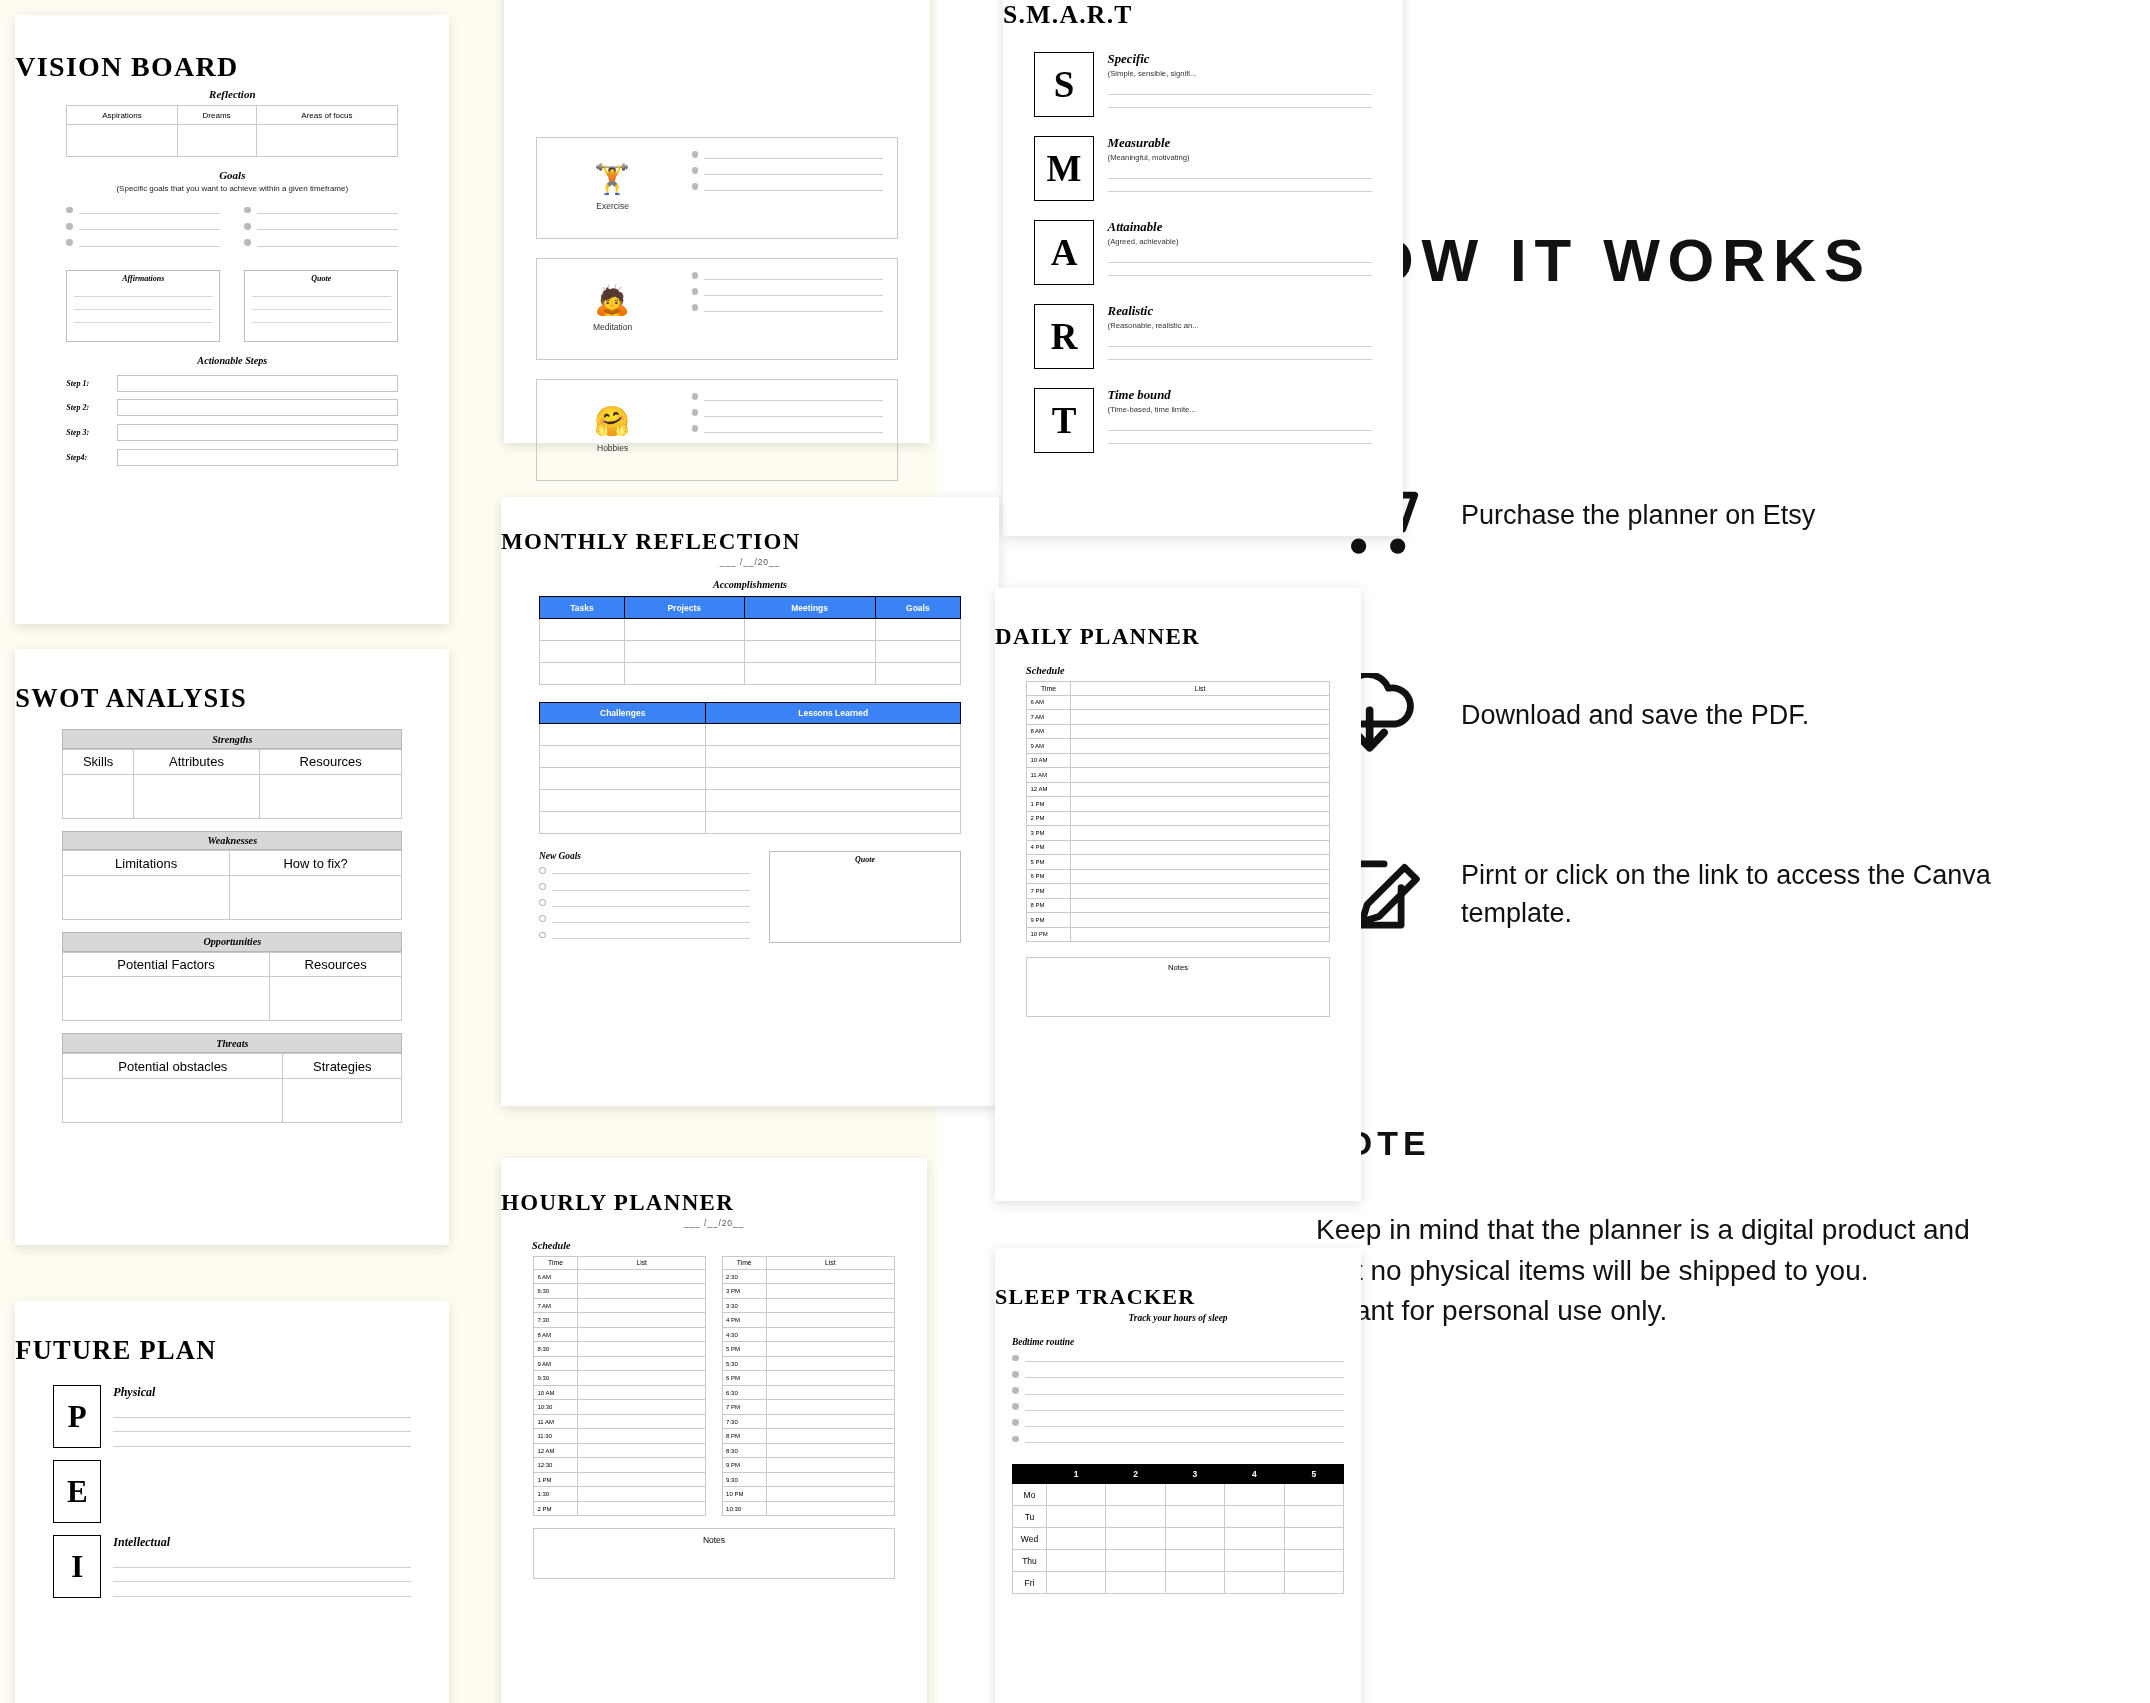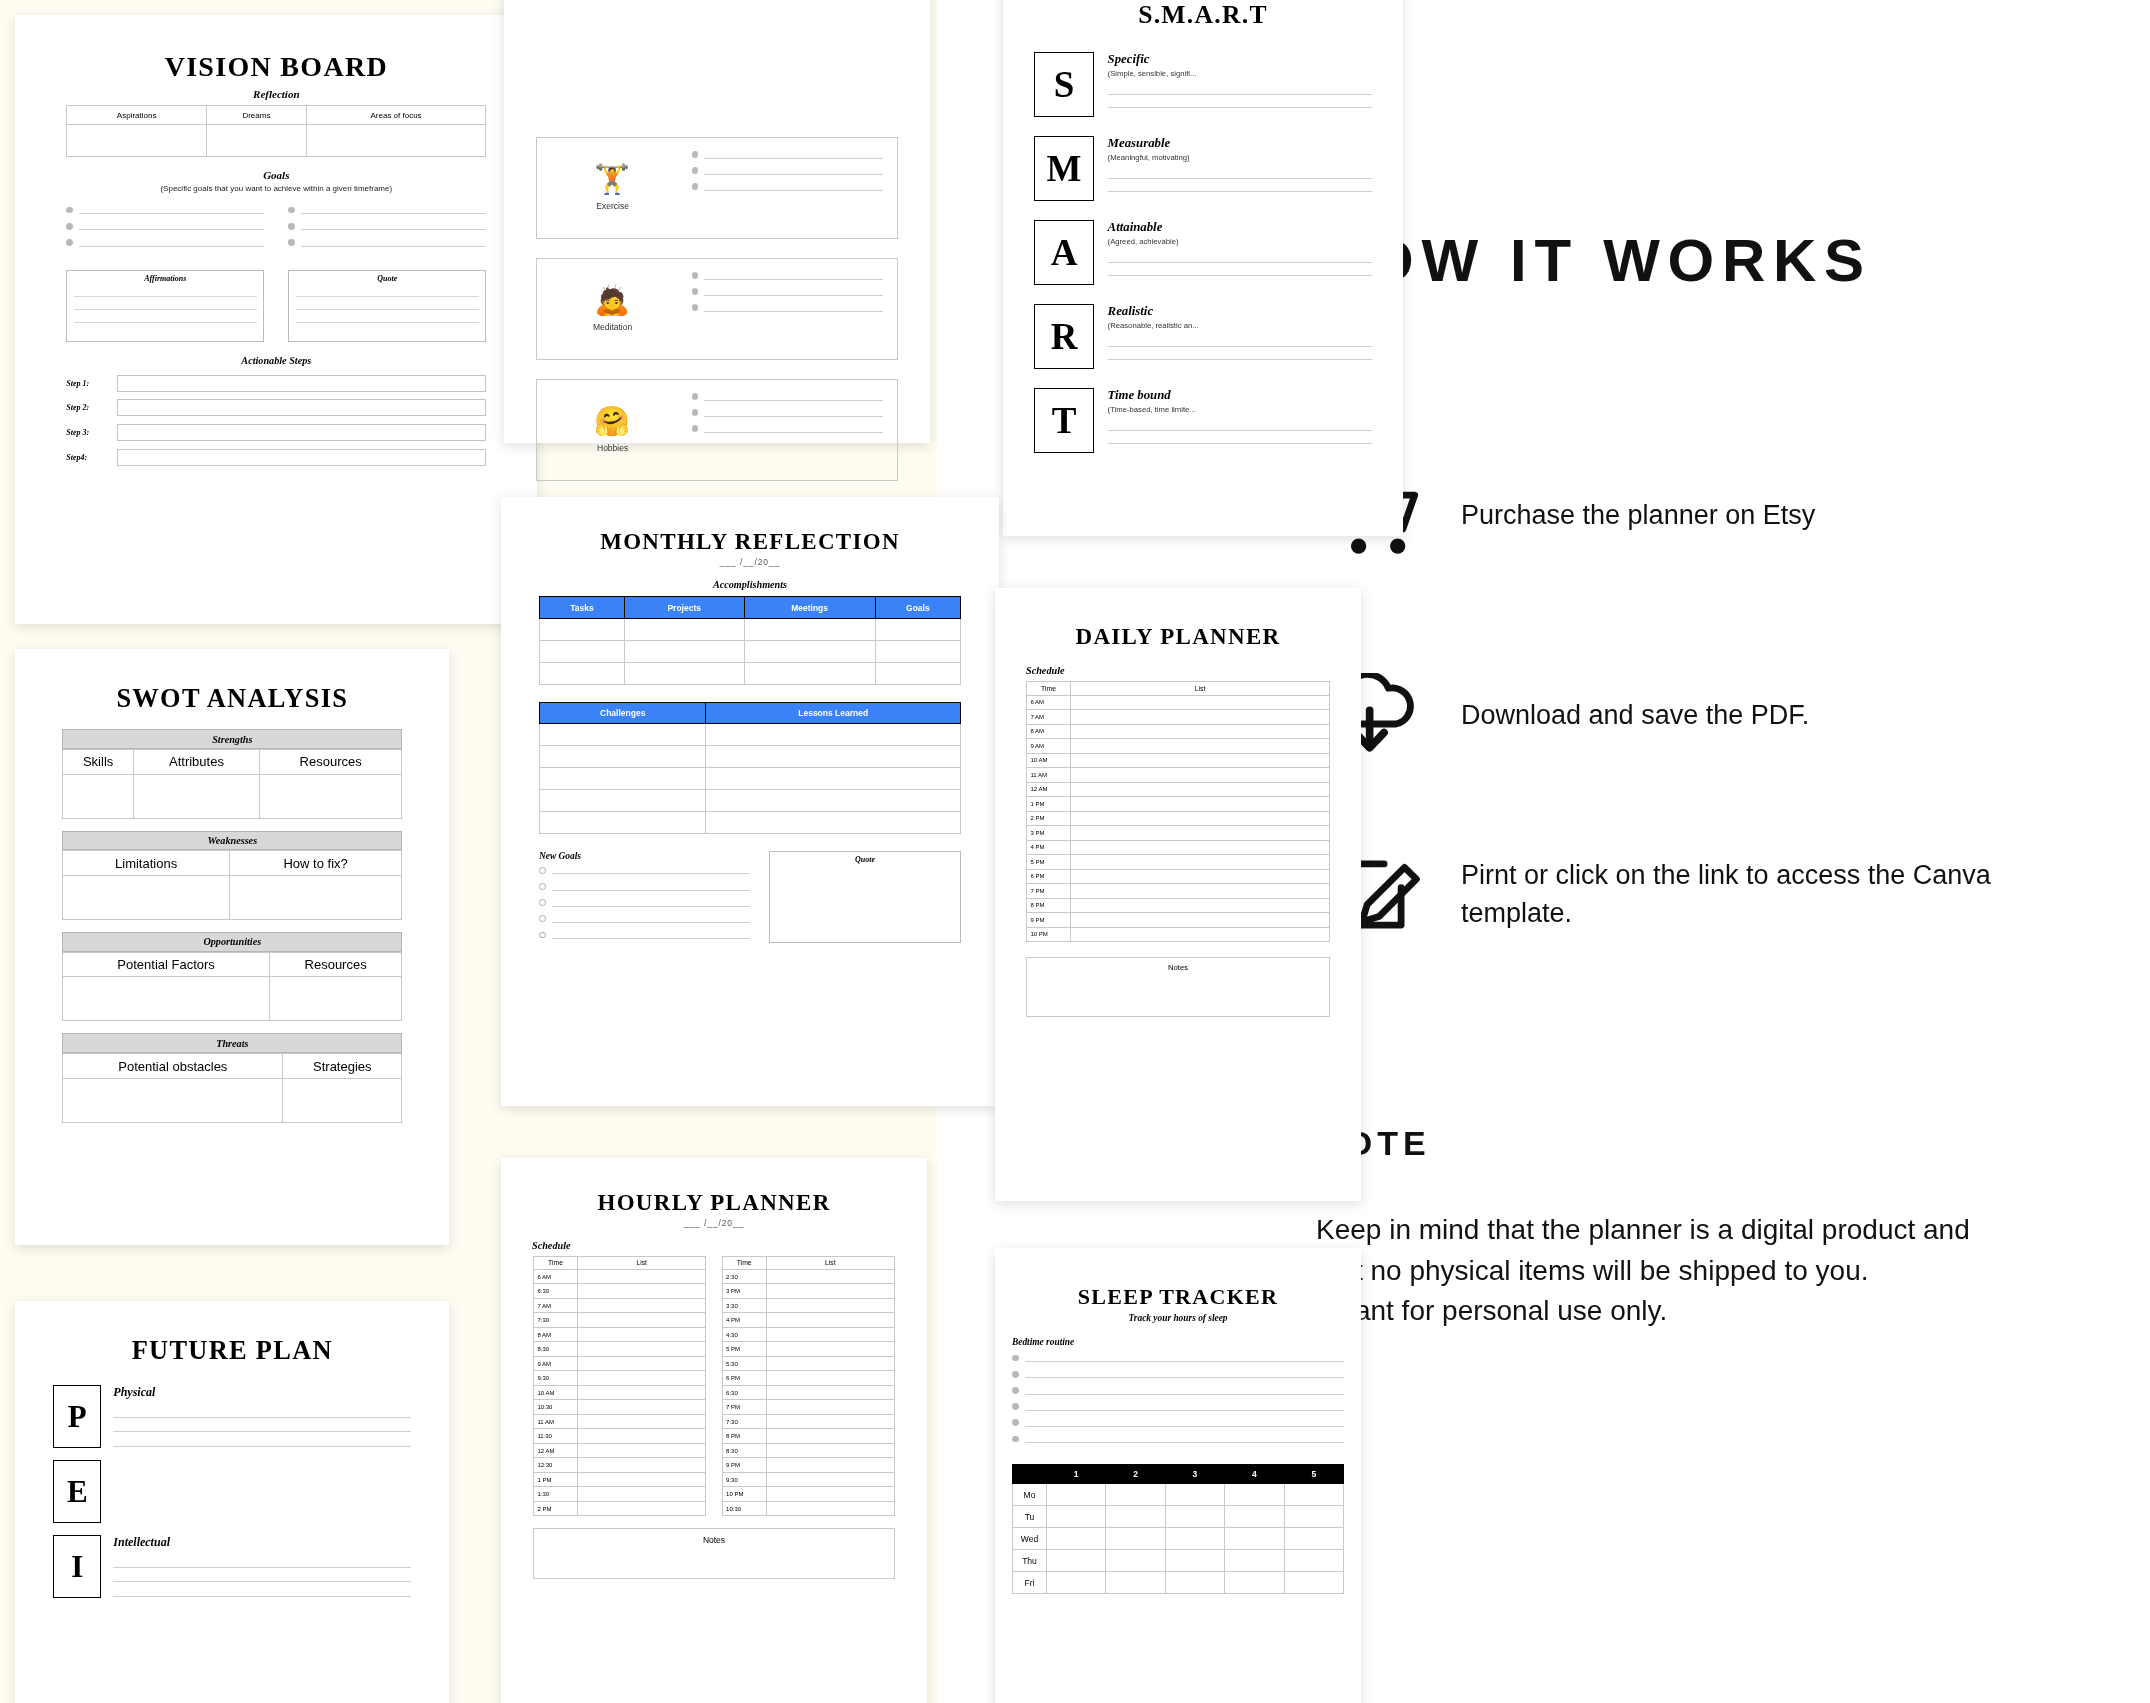--- a/index.html
+++ b/index.html
@@ -14,31 +14,30 @@
   .right-panel {
     position:absolute; left:937px; top:0; width:1214px; height:1704px;
     background:#ffffff;
   }
   .sheet {
     position:absolute;
     background:#ffffff;
     box-shadow: 0 2.6px 12px rgba(0,0,0,0.13);
   }
   .sheet-title {
-    text-align:center;
     font-family:"Liberation Serif", serif;
     font-weight:bold;
     letter-spacing:1.3px;
   }
   .sub-it { font-family:"Liberation Serif", serif; font-style:italic; font-weight:bold; text-align:center; }
   table { border-collapse:collapse; width:100%; }
   td, th { border:0.9px solid #c9c9c9; }
 
   
-  #vision { left:15.3px; top:15.3px; width:522px; height:609px; }
+  #vision { left:15.3px; top:15.3px; width:434px; height:609px; }
   #vision .sheet-title { font-size:28px; margin:36px 0 5.1px; }
   #vision .note { font-size:8px; text-align:center; color:#222; line-height:1.25; }
   #vision table.vb td { height:32px; }
   #vision table.vb th { font-size:8px; font-weight:normal; padding:4.3px 0; text-align:center; }
   .dotrow { display:flex; align-items:center; gap:6px; margin-bottom:7.7px; }
   .dot { width:6.8px; height:6.8px; border-radius:50%; background:#b9b9b9; flex:0 0 auto; }
   .line { flex:1; border-bottom:0.9px solid #cfcfcf; height:8.5px; }
   .boxcell { border:0.9px solid #bdbdbd; }
   .boxcell .cap { font-size:8px; font-family:"Liberation Serif",serif; font-style:italic; font-weight:bold; text-align:center; padding:3.4px 0 1.7px; }
   .hline { border-bottom:0.9px solid #d8d8d8; height:12.8px; margin:0 6.8px; }

